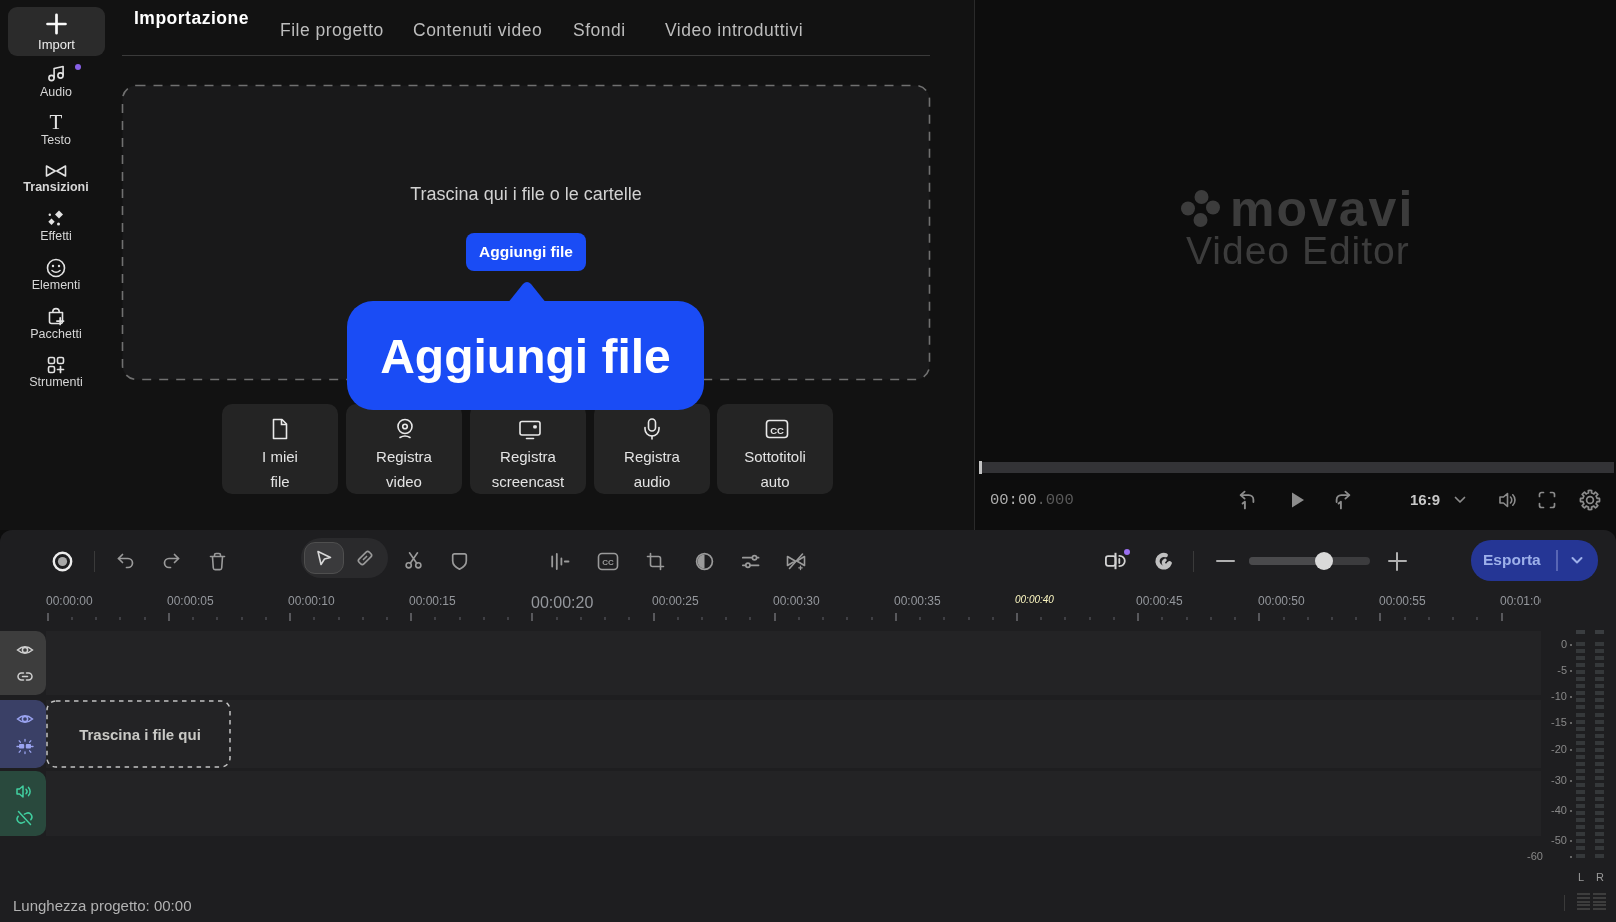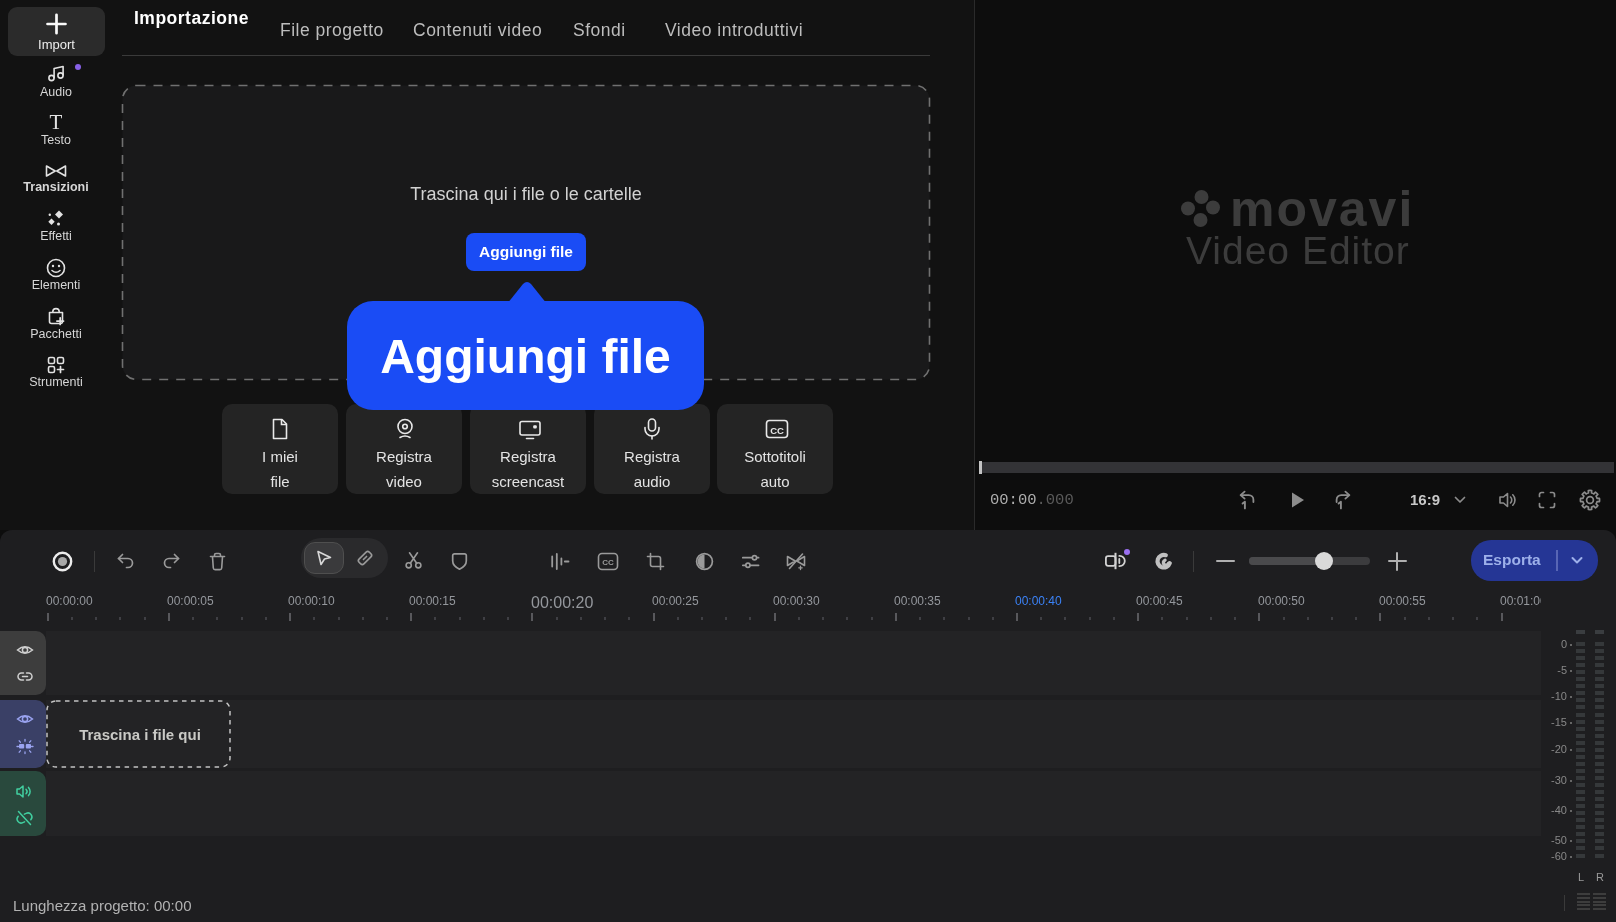--- a/index.html
+++ b/index.html
@@ -352,21 +352,21 @@
     <div style="position:absolute;left:797.9300000000001px;top:87px;width:2.2px;height:2.8px;background:#3f3f44;"></div>
     <div style="position:absolute;left:822.1600000000001px;top:87px;width:2.2px;height:2.8px;background:#3f3f44;"></div>
     <div style="position:absolute;left:846.3900000000001px;top:87px;width:2.2px;height:2.8px;background:#3f3f44;"></div>
     <div style="position:absolute;left:870.62px;top:87px;width:2.2px;height:2.8px;background:#3f3f44;"></div>
     <div style="position:absolute;left:894.0500000000001px;top:64px;font-size:12px;color:#94979c;">00:00:35</div>
     <div style="position:absolute;left:894.85px;top:82.5px;width:2px;height:8px;background:#58585c;"></div>
     <div style="position:absolute;left:919.08px;top:87px;width:2.2px;height:2.8px;background:#3f3f44;"></div>
     <div style="position:absolute;left:943.3100000000001px;top:87px;width:2.2px;height:2.8px;background:#3f3f44;"></div>
     <div style="position:absolute;left:967.54px;top:87px;width:2.2px;height:2.8px;background:#3f3f44;"></div>
     <div style="position:absolute;left:991.77px;top:87px;width:2.2px;height:2.8px;background:#3f3f44;"></div>
-    <div style="position:absolute;left:1015.2px;top:64px;font-size:12px;color:#3b82f6;">00:00:40</div>
+    <div style="position:absolute;left:1015.2px;top:64px;font-size:10px;color:#fef9c3;font-style:italic;">00:00:40</div>
     <div style="position:absolute;left:1016px;top:82.5px;width:2px;height:8px;background:#58585c;"></div>
     <div style="position:absolute;left:1040.23px;top:87px;width:2.2px;height:2.8px;background:#3f3f44;"></div>
     <div style="position:absolute;left:1064.46px;top:87px;width:2.2px;height:2.8px;background:#3f3f44;"></div>
     <div style="position:absolute;left:1088.69px;top:87px;width:2.2px;height:2.8px;background:#3f3f44;"></div>
     <div style="position:absolute;left:1112.92px;top:87px;width:2.2px;height:2.8px;background:#3f3f44;"></div>
     <div style="position:absolute;left:1136.3500000000001px;top:64px;font-size:12px;color:#94979c;">00:00:45</div>
     <div style="position:absolute;left:1137.15px;top:82.5px;width:2px;height:8px;background:#58585c;"></div>
     <div style="position:absolute;left:1161.38px;top:87px;width:2.2px;height:2.8px;background:#3f3f44;"></div>
     <div style="position:absolute;left:1185.6100000000001px;top:87px;width:2.2px;height:2.8px;background:#3f3f44;"></div>
     <div style="position:absolute;left:1209.8400000000001px;top:87px;width:2.2px;height:2.8px;background:#3f3f44;"></div>
@@ -511,21 +511,21 @@
       <div style="position:absolute;left:1527px;top:716px;width:40px;text-align:right;font-size:11px;color:#888888;">-15</div>
       <div style="position:absolute;left:1570px;top:722px;width:2px;height:2px;background:#666;"></div>
       <div style="position:absolute;left:1527px;top:743px;width:40px;text-align:right;font-size:11px;color:#888888;">-20</div>
       <div style="position:absolute;left:1570px;top:749px;width:2px;height:2px;background:#666;"></div>
       <div style="position:absolute;left:1527px;top:774px;width:40px;text-align:right;font-size:11px;color:#888888;">-30</div>
       <div style="position:absolute;left:1570px;top:780px;width:2px;height:2px;background:#666;"></div>
       <div style="position:absolute;left:1527px;top:804px;width:40px;text-align:right;font-size:11px;color:#888888;">-40</div>
       <div style="position:absolute;left:1570px;top:810px;width:2px;height:2px;background:#666;"></div>
       <div style="position:absolute;left:1527px;top:834px;width:40px;text-align:right;font-size:11px;color:#888888;">-50</div>
       <div style="position:absolute;left:1570px;top:840px;width:2px;height:2px;background:#666;"></div>
-      <div style="position:absolute;left:1527px;top:850px;width:40px;text-align:right;font-size:11px;color:#888888;">-60</div>
+      <div style="position:absolute;left:1527px;top:850px;width:40px;text-align:left;font-size:11px;color:#888888;">-60</div>
       <div style="position:absolute;left:1570px;top:856px;width:2px;height:2px;background:#666;"></div>
     </div>
   <div id="grip">
       <div style="position:absolute;left:1577px;top:893px;width:13px;height:2px;background:#3d3d3d;"></div>
       <div style="position:absolute;left:1593px;top:893px;width:13px;height:2px;background:#3d3d3d;"></div>
       <div style="position:absolute;left:1577px;top:896.8px;width:13px;height:2px;background:#3d3d3d;"></div>
       <div style="position:absolute;left:1593px;top:896.8px;width:13px;height:2px;background:#3d3d3d;"></div>
       <div style="position:absolute;left:1577px;top:900.6px;width:13px;height:2px;background:#3d3d3d;"></div>
       <div style="position:absolute;left:1593px;top:900.6px;width:13px;height:2px;background:#3d3d3d;"></div>
       <div style="position:absolute;left:1577px;top:904.4px;width:13px;height:2px;background:#3d3d3d;"></div>

